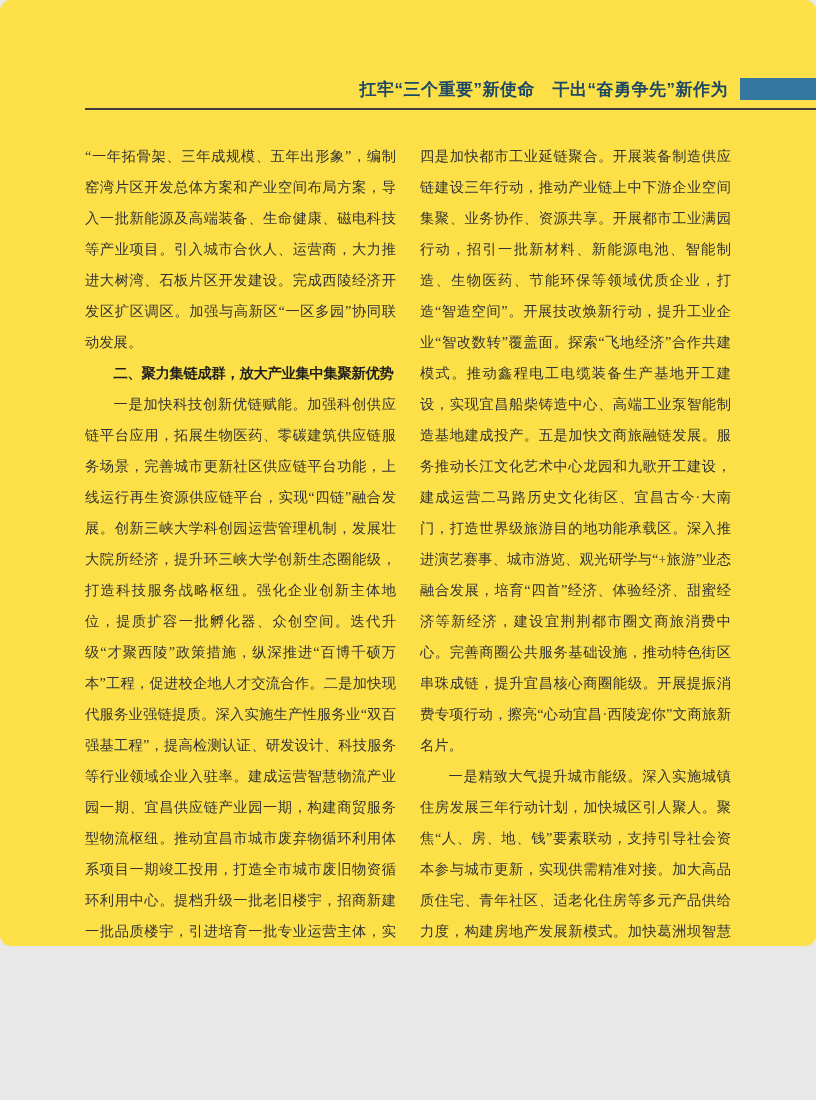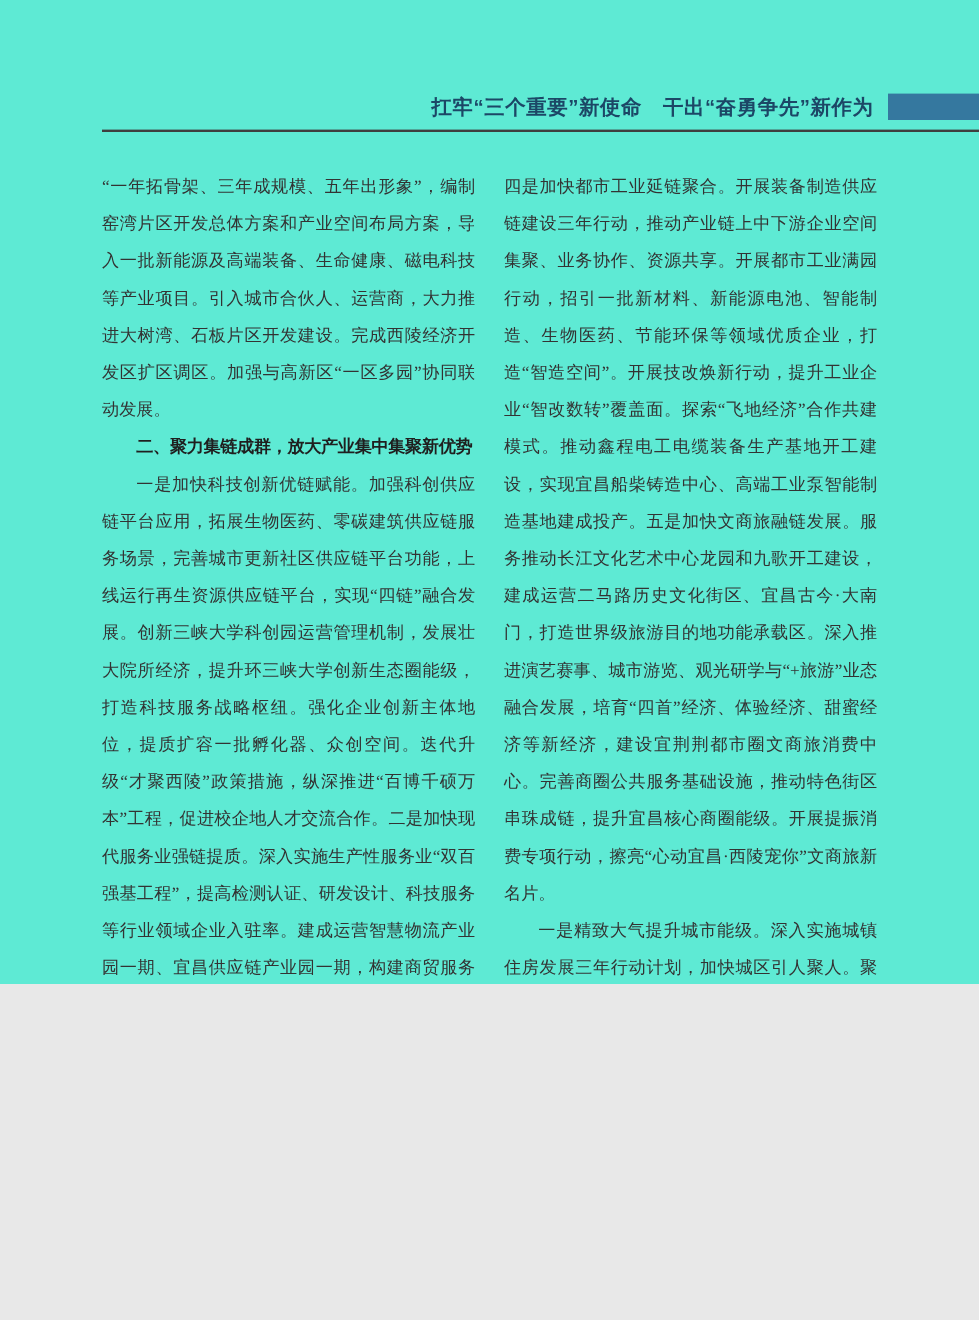--- a/index.html
+++ b/index.html
@@ -3,24 +3,25 @@
 <meta charset="utf-8">
 <style>
   html, body {
     margin: 0;
     padding: 0;
     background: #e8e8e8;
   }
   .page {
     position: relative;
     width: 816px;
-    height: 820px;
-    background: #5eead4;
+    height: 946px;
+    background: #fde047;
     overflow: hidden;
     font-family: "Liberation Serif", serif;
+    border-radius: 11px;
   }
   
   .header {
     position: absolute;
     top: 76px;
     left: 85px;
     right: 0;
     height: 26px;
     display: flex;
     justify-content: flex-end;

